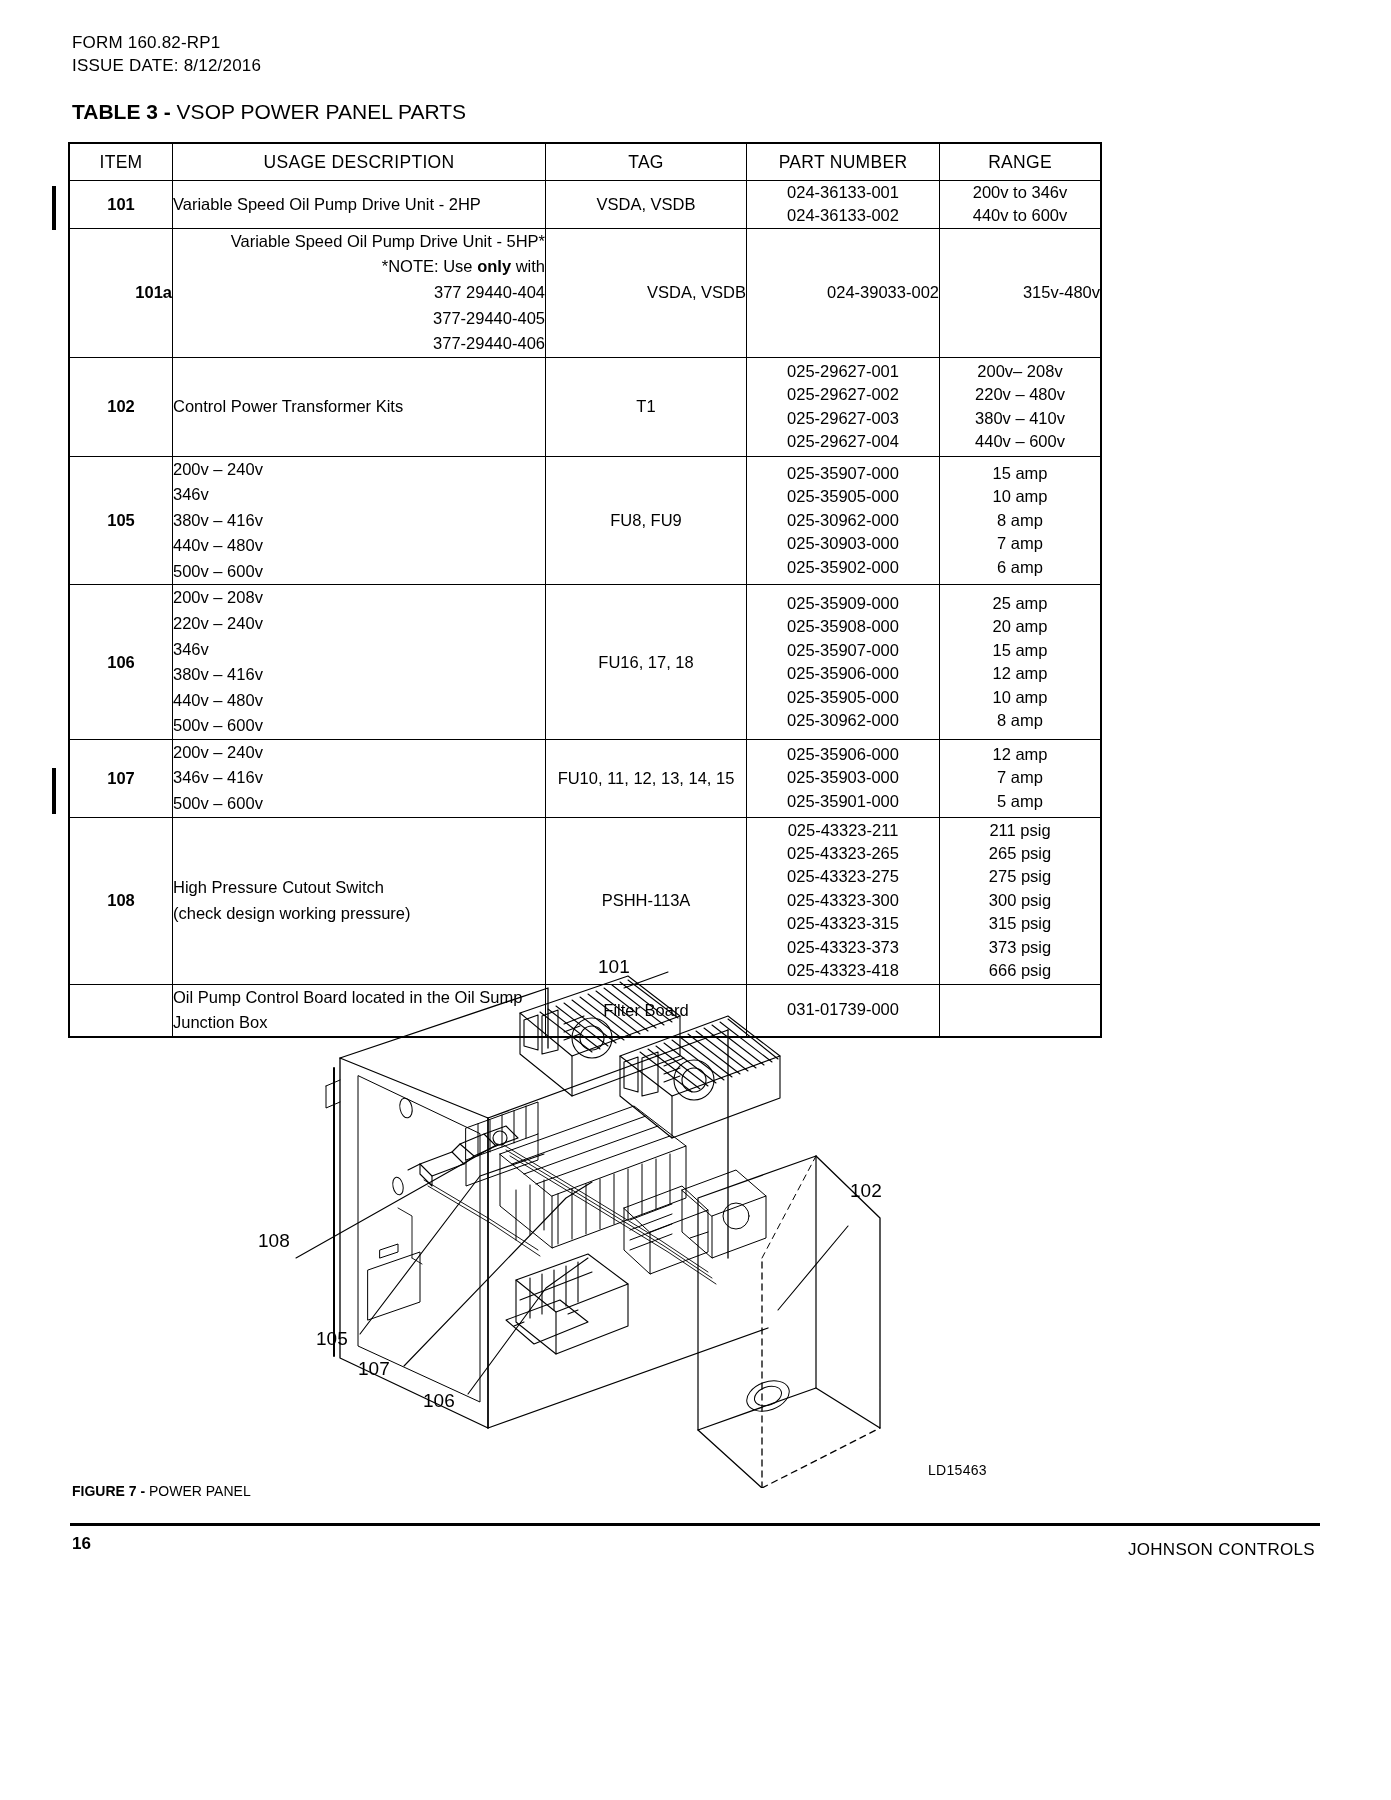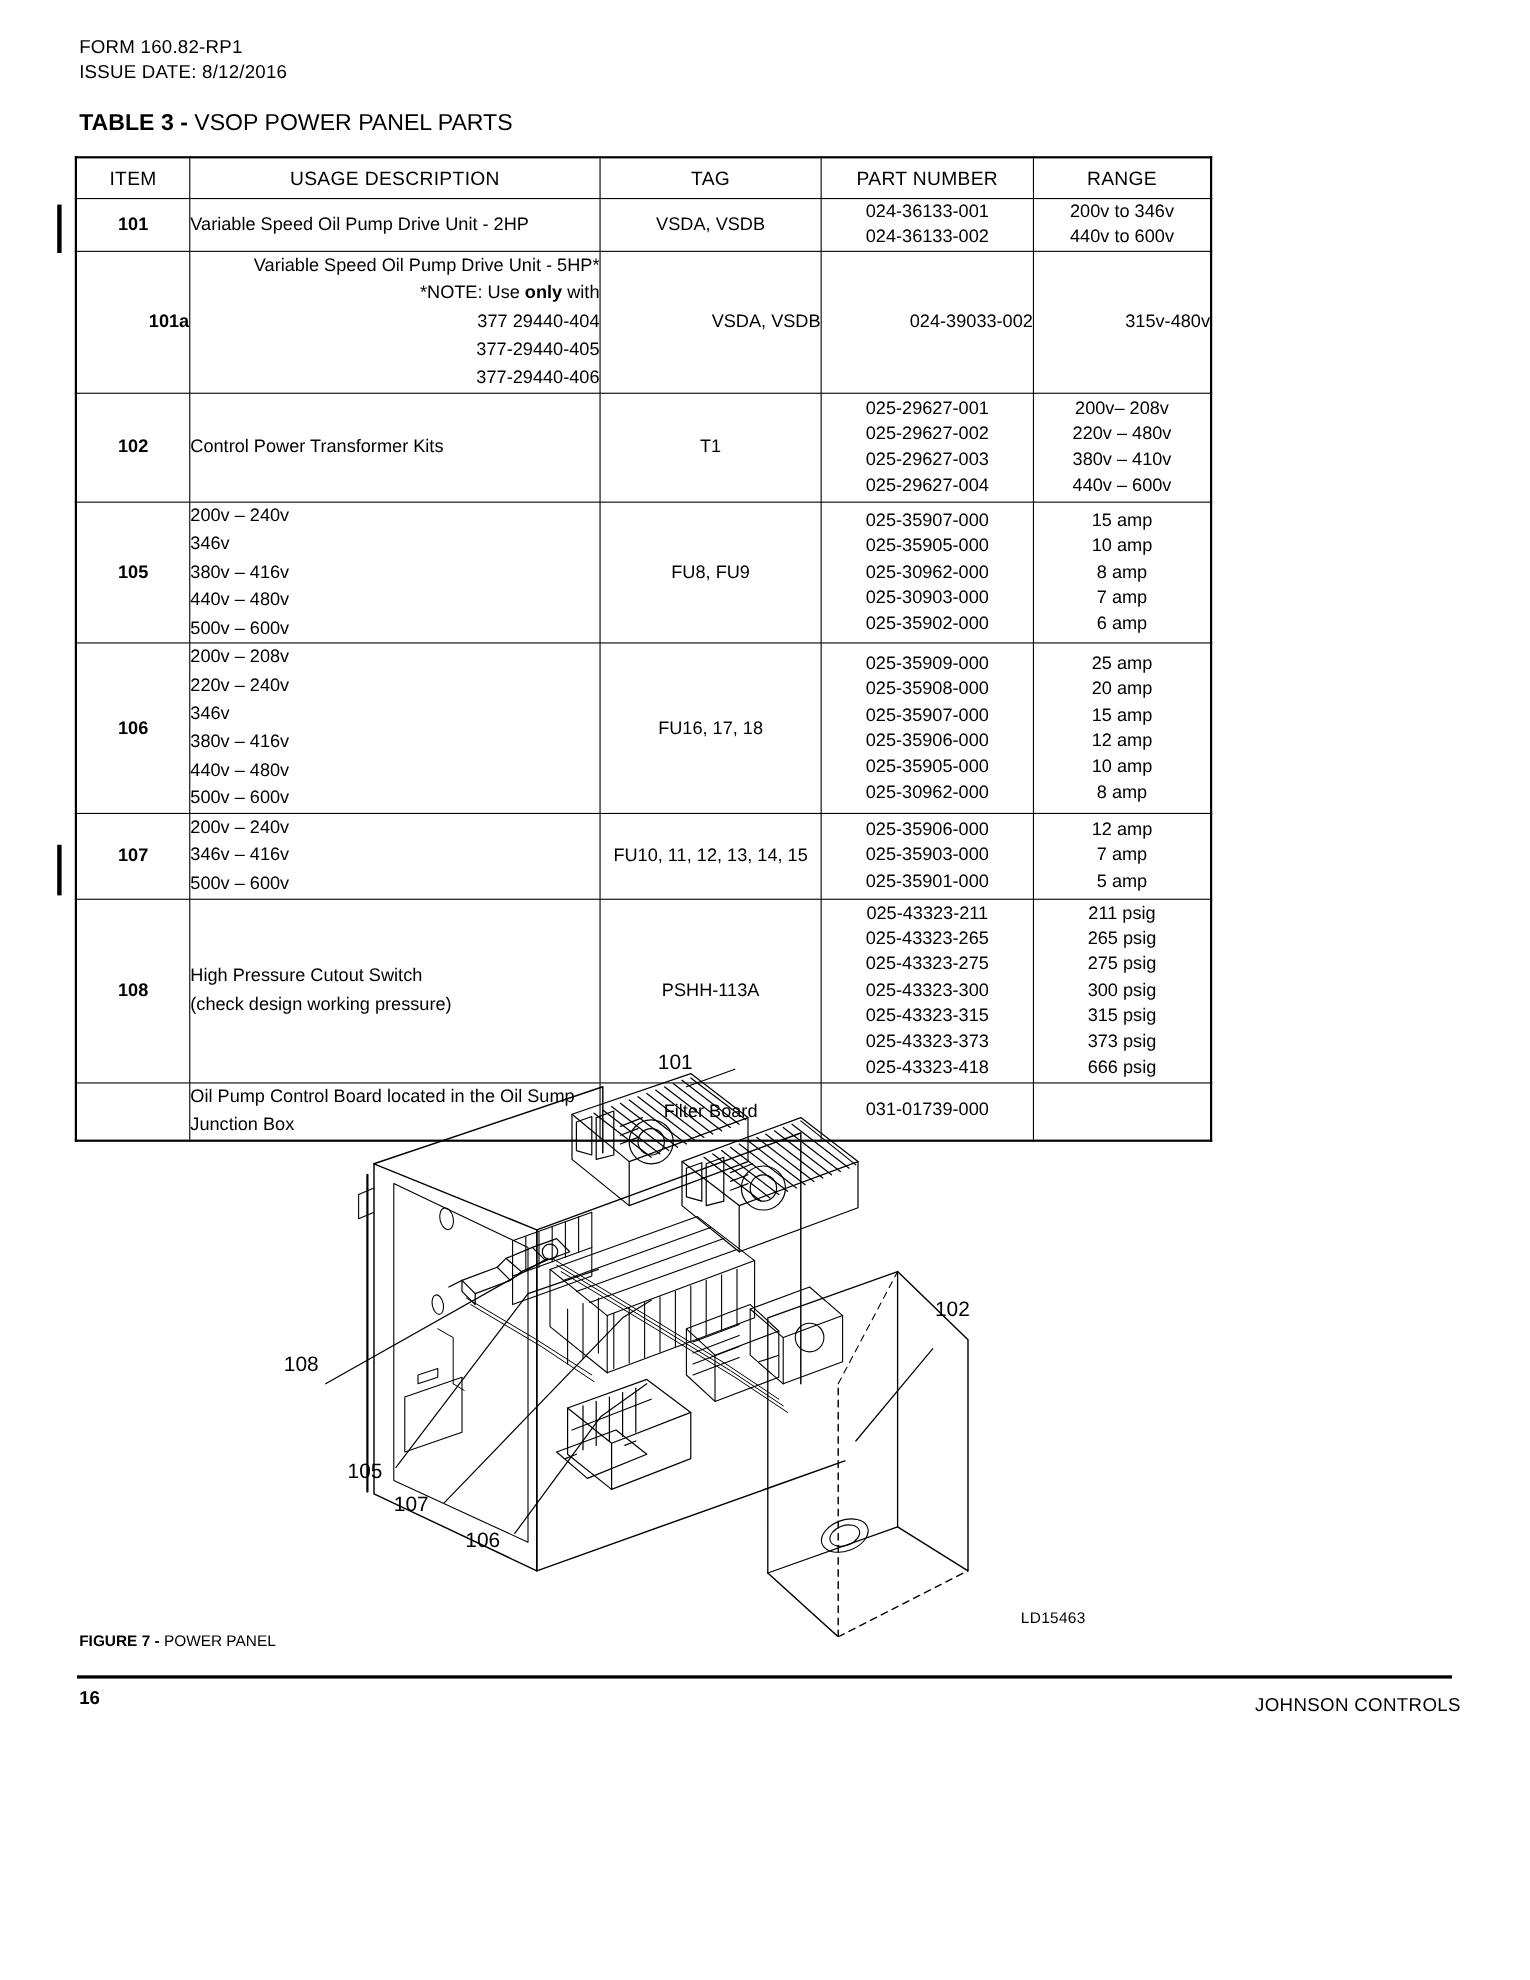--- a/index.html
+++ b/index.html
@@ -144,21 +144,21 @@
   }
   .page-number {
     position: absolute;
     left: 72px;
     top: 1534px;
     font-size: 17px;
     font-weight: bold;
   }
   .company {
     position: absolute;
-    right: 63px;
+    right: 76px;
     top: 1540px;
     font-size: 17px;
     letter-spacing: 0.3px;
     white-space: nowrap;
   }
 </style>
 </head>
 <body>
 
 <div class="page">

